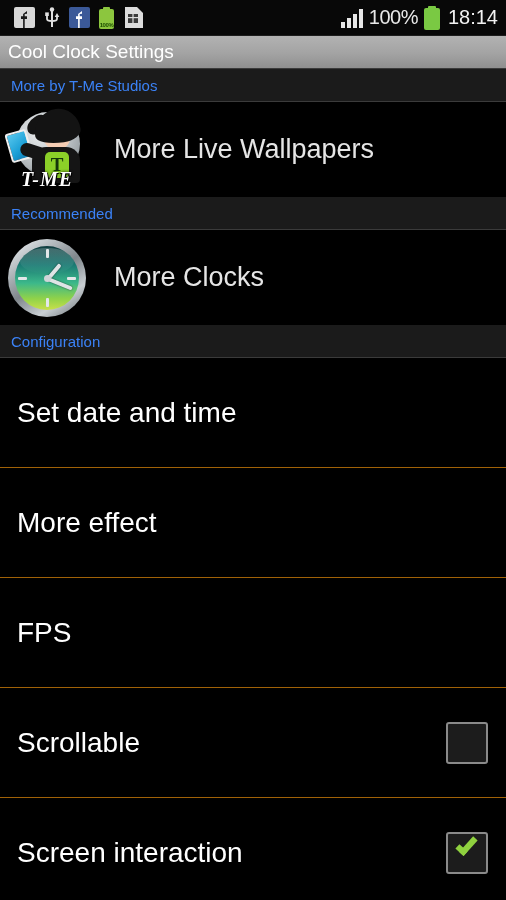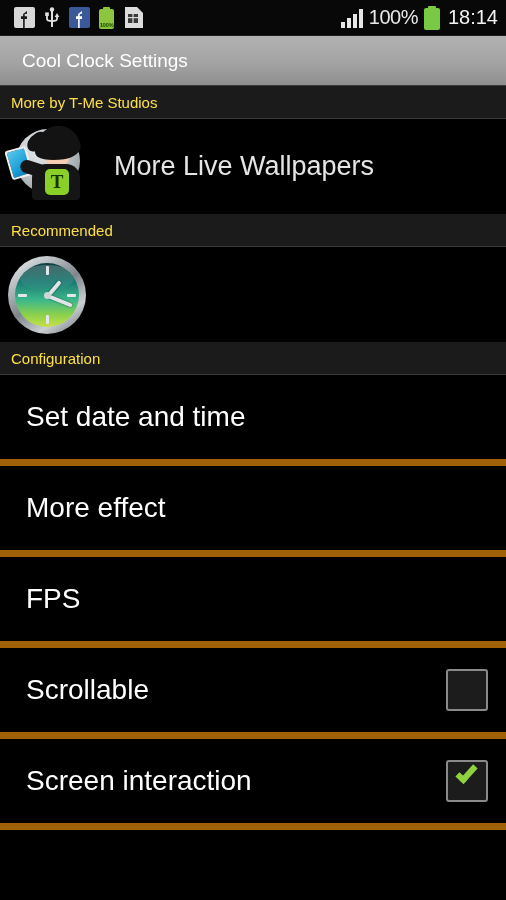--- a/index.html
+++ b/index.html
@@ -58,34 +58,34 @@
   .signal i:nth-child(4){height:19px;}
 
   .pct-text { color:#e8e8e8; font-size:20px; letter-spacing:-0.5px; }
   .batt-big { position:relative; width:16px; height:24px; }
   .batt-big .cap { position:absolute; left:4px; top:0; width:8px; height:3px; background:#7ac943; border-radius:1px 1px 0 0;}
   .batt-big .body { position:absolute; left:0; top:2px; width:16px; height:22px; background:#7ac943; border-radius:2px;}
   .clock-text { color:#f2f2f2; font-size:20px; letter-spacing:0px; margin-left:2px; }
 
   
   .title-bar {
-    height:50px;
+    height:33px;
     background:linear-gradient(to bottom,#b2b2b2 0%,#a3a3a3 55%,#8f8f8f 100%);
-    display:flex; align-items:center; padding-left:22px;
+    display:flex; align-items:center; padding-left:8px;
     border-bottom:1px solid #3a3a3a;
   }
   .title-bar .title { color:#ffffff; font-size:19px; letter-spacing:0px; }
 
   
   .section-header {
     height:33px; background:#1b1b1b;
     display:flex; align-items:center; padding-left:11px;
     border-bottom:1px solid #3b3b3b;
   }
-  .section-header span { color:#fde047; font-size:15px; }
+  .section-header span { color:#3b82f6; font-size:15px; }
 
   
   .promo-row {
     height:95px; background:#000;
     display:flex; align-items:center; padding-left:4px;
   }
   .promo-row .label { color:#e5e5e5; font-size:27px; margin-left:24px; letter-spacing:0px; }
 
   
   .tme-logo {
@@ -184,24 +184,24 @@
     left:42px; top:18px; width:4px; height:26px;
     transform:rotate(112deg);
   }
   .clock-icon .pin {
     position:absolute; left:40px; top:40px; width:7px; height:7px;
     background:#cfd5d8; border-radius:50%;
   }
 
   
   .setting-row {
-    height:91px; background:#000;
+    height:110px; background:#000;
     display:flex; align-items:center;
-    padding:0 18px 0 26px;
-    border-bottom:7px solid #a16207;
+    padding:0 18px 0 17px;
+    border-bottom:1px solid #a16207;
   }
   .setting-row .label { color:#ffffff; font-size:28px; letter-spacing:0px; }
   .setting-row .spacer { flex:1; }
 
   .checkbox {
     width:42px; height:42px;
     background:#1c1c1c;
     border:2px solid #8a8a8a;
     border-radius:3px;
     position:relative;
@@ -283,20 +283,21 @@
     <div class="tme-logo">
       <div class="head-bg"></div>
       <div class="phone"></div>
       <div class="hair2"></div>
       <div class="face"></div>
       <div class="glasses"></div>
       <div class="hair"></div>
       <div class="body"></div>
       <div class="arm"></div>
       <div class="tee">T</div>
+      <div class="wordmark">T-ME</div>
     </div>
     <div class="label">More Live Wallpapers</div>
   </div>
 
   <div class="section-header">
     <span>Recommended</span>
   </div>
 
   <div class="promo-row">
     <div class="clock-icon">
@@ -305,20 +306,21 @@
         <div class="gloss"></div>
       </div>
       <div class="tick t12"></div>
       <div class="tick t6"></div>
       <div class="tick t3"></div>
       <div class="tick t9"></div>
       <div class="hand hour"></div>
       <div class="hand minute"></div>
       <div class="pin"></div>
     </div>
+    <div class="label">More Clocks</div>
   </div>
 
   <div class="section-header">
     <span>Configuration</span>
   </div>
 
   <div class="setting-row">
     <div class="label">Set date and time</div>
     <div class="spacer"></div>
   </div>

